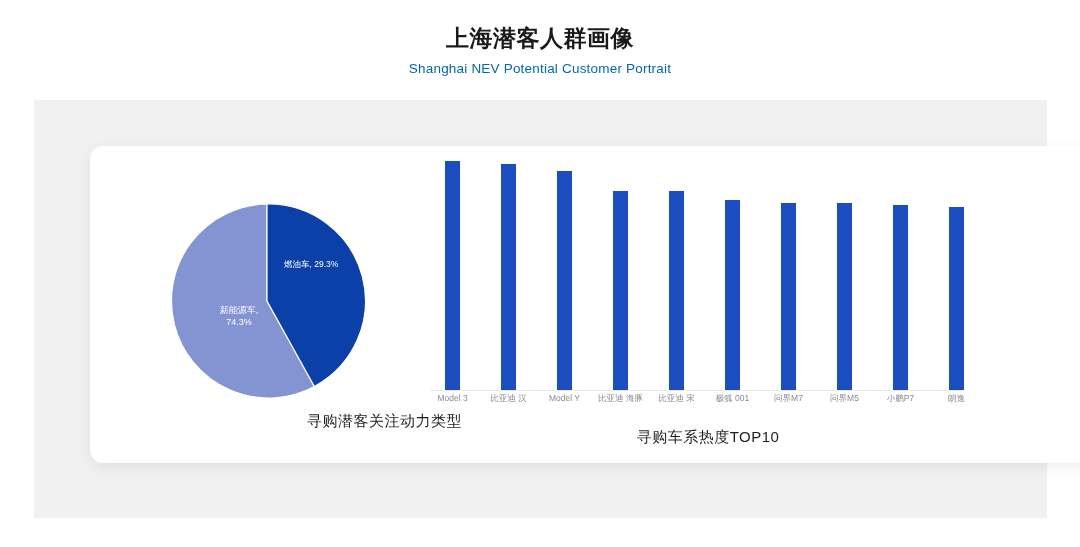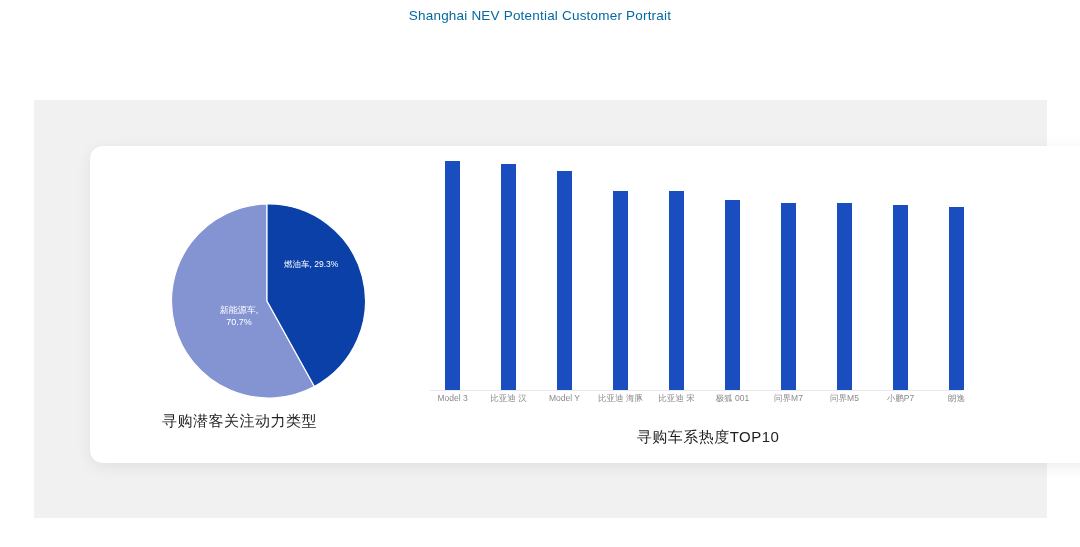--- a/index.html
+++ b/index.html
@@ -95,21 +95,21 @@
     left: 17px;
     top: 155px;
     width: 120px;
     font-size: 9px;
   }
   .pie-caption {
     position: absolute;
     left: 0;
     top: 262px;
     width: 300px;
-    text-align: left;
+    text-align: right;
     font-size: 15px;
     color: #1f1f1f;
     letter-spacing: 0.5px;
   }
 
   
   .bar-block {
     position: absolute;
     left: 340px;
     top: 4px;
@@ -161,39 +161,40 @@
     text-align: center;
     font-size: 15px;
     color: #1f1f1f;
     letter-spacing: 0.5px;
   }
 </style>
 </head>
 <body>
 
 <div class="header">
+  <h1 class="main-title">上海潜客人群画像</h1>
   <div class="sub-title">Shanghai NEV Potential Customer Portrait</div>
 </div>
 
 <div class="gray-panel"></div>
 
 <div class="white-card">
 
   <div class="pie-block">
     <svg class="pie-svg" width="210" height="210" viewBox="0 0 210 210">
 
       <path id="slice-nev" fill="#8493d2" stroke="#ffffff" stroke-width="1.2" d="M 105 105 L 152.40 190.43 A 97 97 0 1 1 105 8 Z"></path>
 
       <path id="slice-fuel" fill="#0b40a8" stroke="#ffffff" stroke-width="1.2" d="M 105 105 L 105 8 A 97 97 0 0 1 152.40 190.43 Z"></path>
     </svg>
 
     <div class="pie-label pie-label-fuel">燃油车, 29.3%</div>
 
     <div class="pie-label pie-label-nev">新能源车,
-70.7%</div>
+74.3%</div>
 
     <div class="pie-caption">寻购潜客关注动力类型</div>
   </div>
 
   <div class="bar-block">
     <div class="bar-plot" id="bar-plot">
       <div class="bar-baseline"></div>
     <div class="bar-col" title="Model 3" style="left: 15px; height: 228.571px; bottom: 6px; background: rgb(26, 78, 192);"></div>
         <div class="bar-col" title="比亚迪 汉" style="left: 71px; height: 226.286px; bottom: 6px; background: rgb(26, 78, 192);"></div>
         <div class="bar-col" title="Model Y" style="left: 127px; height: 219.429px; bottom: 6px; background: rgb(26, 78, 192);"></div>

